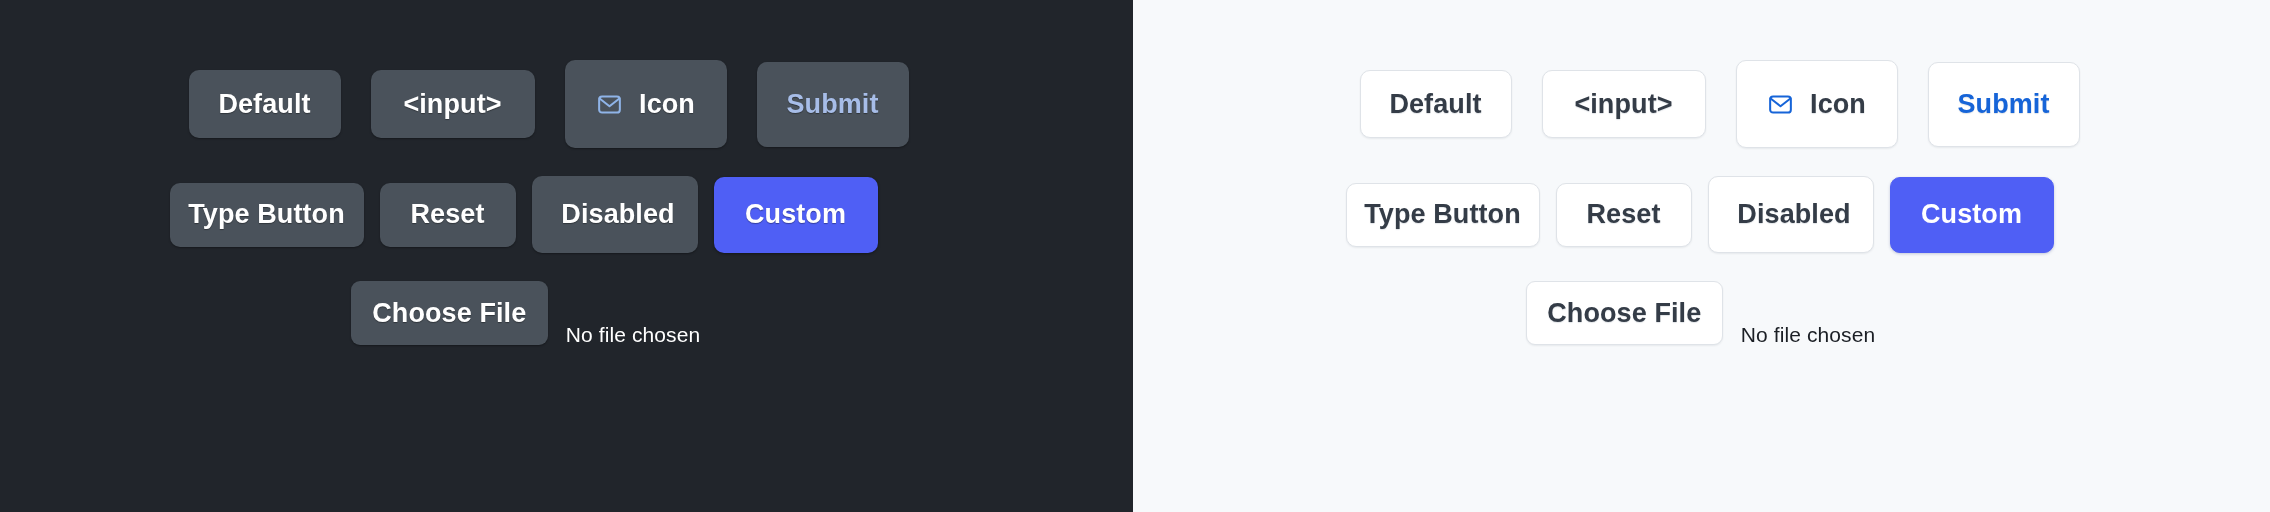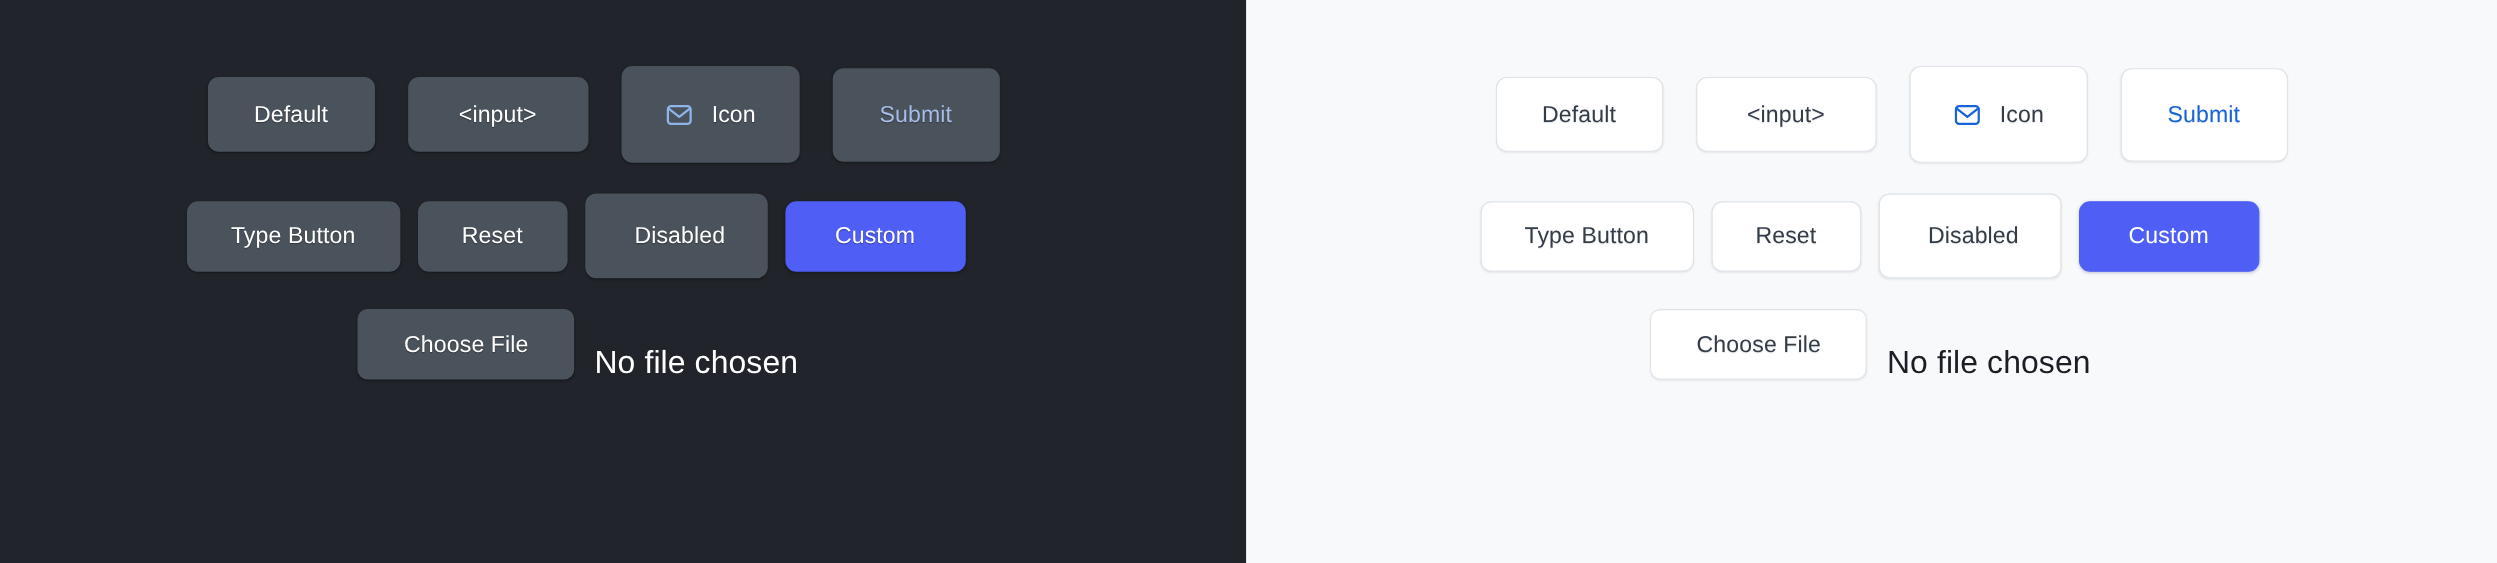--- a/index.html
+++ b/index.html
@@ -49,22 +49,22 @@
   }
 
   .row-1 { gap: 30px; margin-bottom: 28px; }
   .row-2 { gap: 16px; margin-bottom: 28px; }
   .row-3 { gap: 0px; }
 
   
   .btn {
     box-sizing: border-box;
     border-radius: 10px;
-    font-size: 21px;
-    font-weight: normal;
+    font-size: 27px;
+    font-weight: bold;
     letter-spacing: 0.1px;
     display: inline-flex;
     align-items: center;
     justify-content: center;
     gap: 16px;
     cursor: pointer;
     white-space: nowrap;
     line-height: 1;
     font-family: "Liberation Sans", sans-serif;
   }
@@ -103,21 +103,21 @@
 
   
   .btn-default   { width: 152px; height: 68px; }
   .btn-input     { width: 164px; height: 68px; }
   .btn-icon      { width: 162px; height: 88px; text-align: right; }
   .btn-submit    { width: 152px; height: 85px; }
 
   .btn-type      { width: 194px; height: 64px; }
   .btn-reset     { width: 136px; height: 64px; }
   .btn-disabled  { width: 166px; height: 77px; padding-left: 13px; }
-  .btn-custom    { width: 164px; height: 64px; }
+  .btn-custom    { width: 164px; height: 76px; }
 
   .btn-choose    { width: 197px; height: 64px; border-radius: 9px; }
 
   
   .env-icon {
     width: 27px;
     height: 27px;
     flex: 0 0 auto;
     display: block;
   }
@@ -125,21 +125,21 @@
   .panel-light .env-icon { color: #1664d8; }
 
   
   .file-row {
     display: flex;
     flex-direction: row;
     align-items: flex-end;
     gap: 18px;
   }
   .file-status {
-    font-size: 29px;
+    font-size: 21px;
     font-weight: normal;
     letter-spacing: 0.1px;
     line-height: 1;
     white-space: nowrap;
     font-family: "Liberation Sans", sans-serif;
   }
   .panel-dark .file-status { color: #ffffff; }
   .panel-light .file-status { color: #1b1f25; }
 
   

